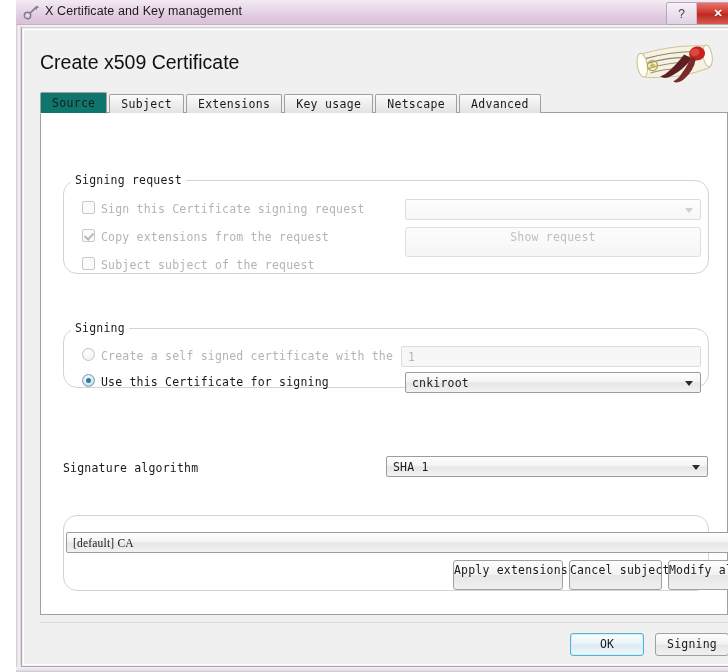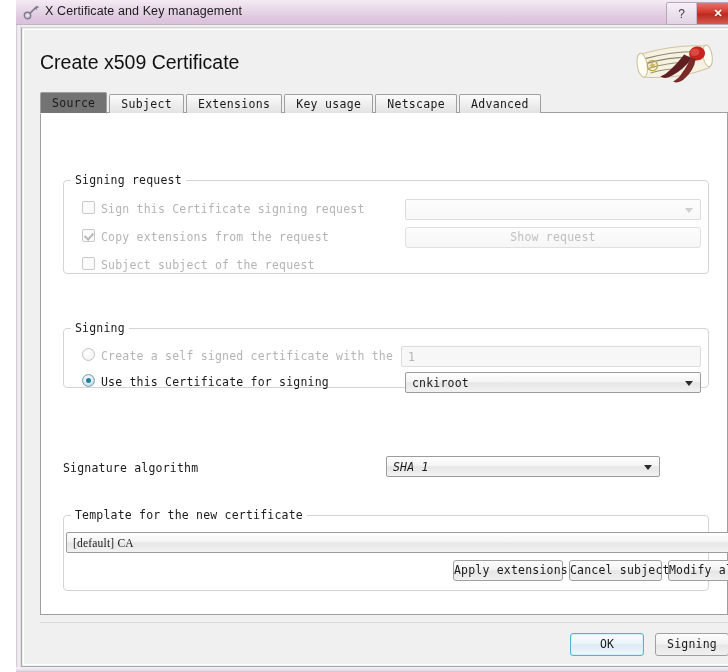--- a/index.html
+++ b/index.html
@@ -155,21 +155,21 @@
     border: 1px solid #9f9f9f;
     border-bottom: none;
     border-radius: 2px 2px 0 0;
     box-sizing: border-box;
     white-space: nowrap;
     letter-spacing: .3px;
   }
   .tab.active {
     height: 22px;
     line-height: 21px;
-    background: #737373;
+    background: #0f766e;
     border-color: #9f9f9f;
     border-bottom: 1px solid #ffffff;
     margin-bottom: -1px;
     position: relative;
     z-index: 4;
   }
 
   .tabpanel {
     position: absolute;
     left: 16px; top: 82px;
@@ -178,21 +178,21 @@
     background: #ffffff;
     border: 1px solid #9f9f9f;
     box-sizing: border-box;
     z-index: 2;
   }
 
   
   .group {
     position: absolute;
     border: 1px solid #d4d4d4;
-    border-radius: 4px;
+    border-radius: 14px;
     box-sizing: border-box;
   }
   .group > .group-title {
     position: absolute;
     top: -8px; left: 7px;
     padding: 0 4px;
     background: #ffffff;
     font-size: 11.5px;
     color: #1a1a1a;
     white-space: nowrap;
@@ -289,21 +289,21 @@
     color: #b6b6b6;
     line-height: 20px;
     padding-left: 6px;
     white-space: nowrap;
     overflow: hidden;
   }
 
   .btn {
     position: absolute;
     box-sizing: border-box;
-    height: 21px;
+    height: 30px;
     border: 1px solid #a0a0a0;
     border-radius: 3px;
     background: linear-gradient(to bottom,#fdfdfd 0%,#f2f2f2 48%,#e6e6e6 52%,#f0f0f0 100%);
     font-size: 11.5px;
     color: #1a1a1a;
     line-height: 19px;
     text-align: center;
     letter-spacing: .2px;
     white-space: nowrap;
   }
@@ -408,27 +408,26 @@
 
           <div class="radio on" style="left:18px; top:45px;"></div>
           <div class="row-label" style="position:absolute; left:37px; top:46px;">Use this Certificate for signing</div>
           <div class="combo" style="left:341px; top:43px; width:296px;">
             <span>cnkiroot</span>
             <span class="arrow"></span>
           </div>
         </div>
 
         <div class="row-label" style="position:absolute; left:22px; top:348px;">Signature algorithm</div>
-        <div class="combo" style="left:345px; top:343px; width:274px;font-style:italic;">
+        <div class="combo" style="left:345px; top:343px; width:322px;">
           <span>SHA 1</span>
           <span class="arrow"></span>
         </div>
 
         <div class="group" style="left:22px; top:402px; width:646px; height:76px;">
-          <div class="group-title">Template for the new certificate</div>
 
           <div class="combo" style="left:2px; top:16px; width:688px;font-family:Liberation Serif, serif;">
             <span>[default] CA</span>
             <span class="arrow"></span>
           </div>
 
           <div class="btn" style="left:389px; top:44px; width:110px;">Apply extensions</div>
           <div class="btn" style="left:505px; top:44px; width:93px;">Cancel subject</div>
           <div class="btn" style="left:604px; top:44px; width:69px;">Modify all</div>
         </div>

